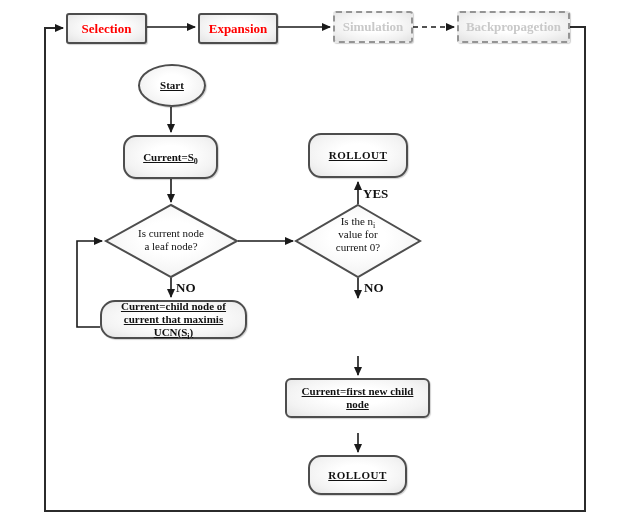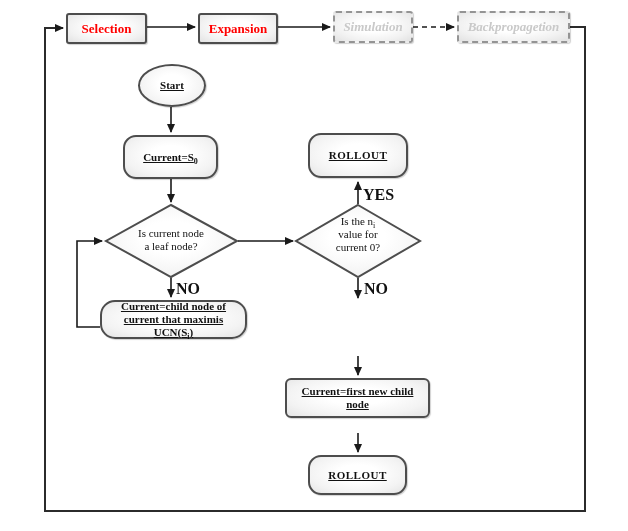--- a/index.html
+++ b/index.html
@@ -20,27 +20,27 @@
   .ellipse{border-radius:50%;}
   .node .txt{font-size:11px;line-height:13px;text-decoration:underline;}
   .phase{
     position:absolute;display:flex;align-items:center;justify-content:center;
     box-sizing:border-box;border:2px solid #4d4d4d;border-radius:3px;
     background:radial-gradient(ellipse at 50% 45%, #ffffff 30%, #f1f1f1 70%, #e2e2e2 100%);
     font-size:13px;font-weight:bold;
     box-shadow:1px 1px 1px rgba(0,0,0,0.18);
   }
   .phase.active{color:#ff0000;}
-  .phase.inactive{color:#c9c9c9;border:2px dashed #949494;font-style:italic;}
+  .phase.inactive{color:#c9c9c9;border:2px dashed #949494;}
   .dtext{
     position:absolute;text-align:center;color:#111111;font-weight:normal;
     font-size:11px;line-height:13px;
   }
   .branch-label{
-    position:absolute;color:#111111;font-weight:bold;font-size:16px;
+    position:absolute;color:#111111;font-weight:bold;font-size:13px;
   }
   sub{font-size:8px;line-height:0;}
   .rollout{font-size:12.5px;letter-spacing:0.5px;}
 </style>
 </head>
 <body>
 
 <div class="canvas">
 
   <svg class="wires" width="628" height="531">

